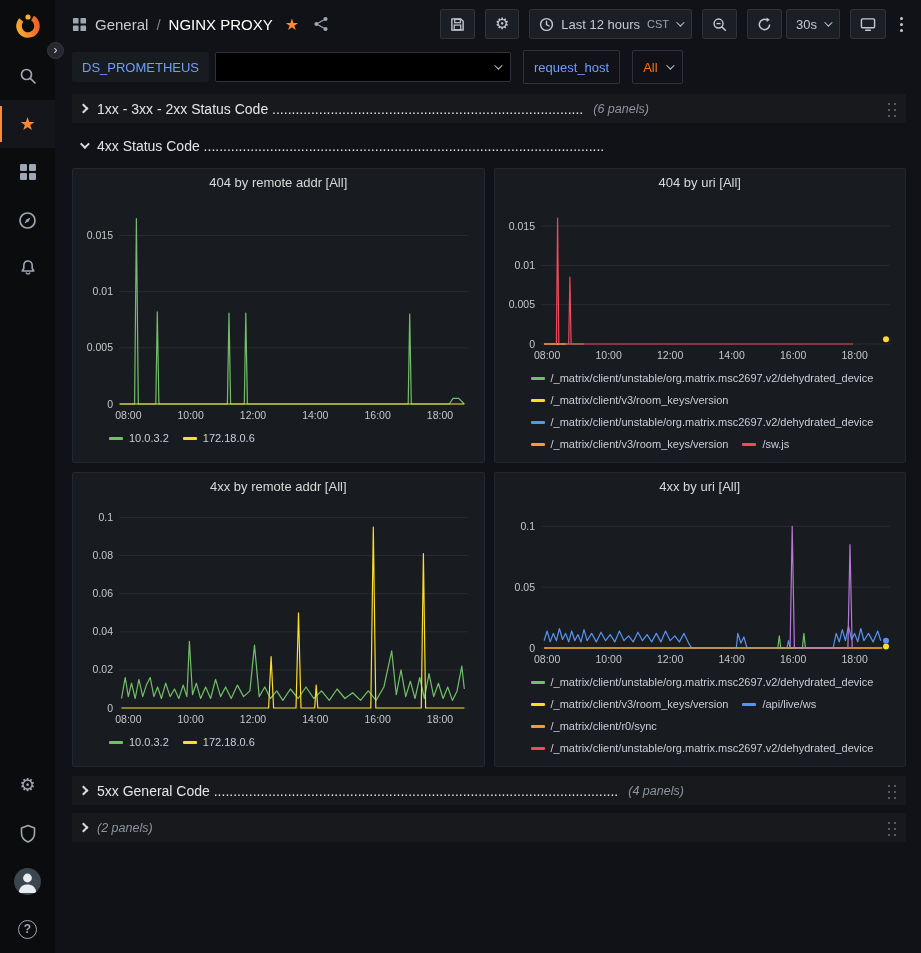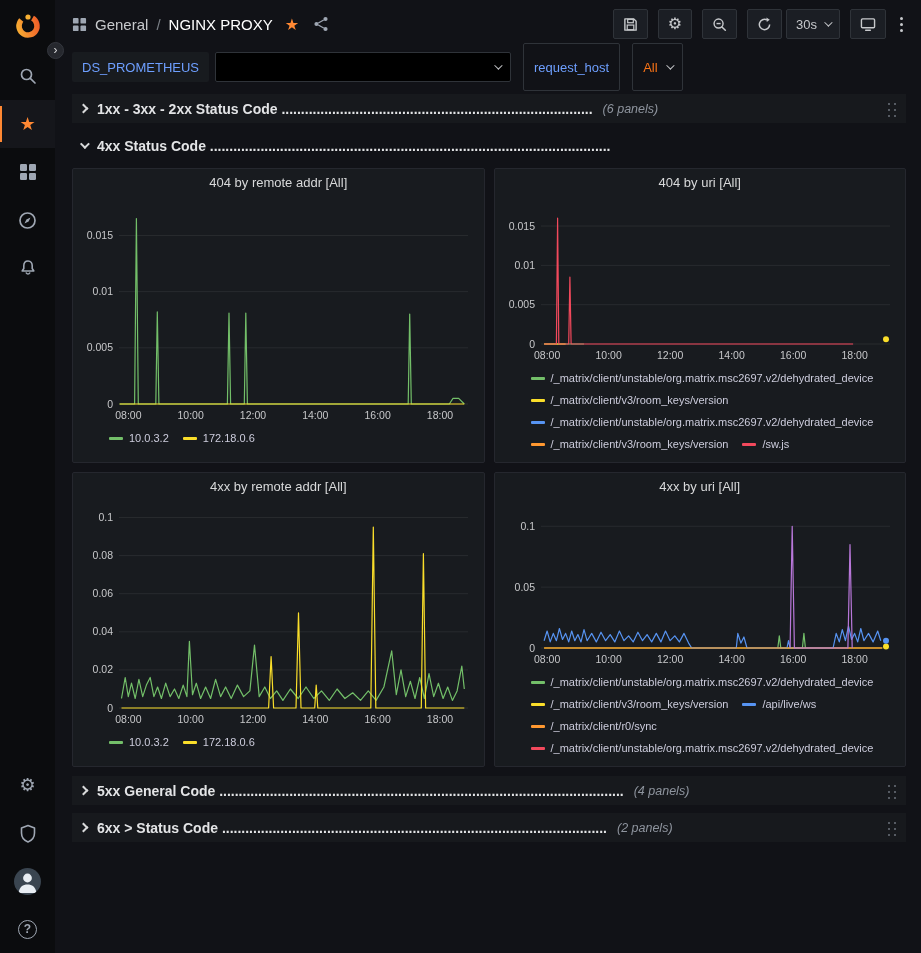--- a/index.html
+++ b/index.html
@@ -38,29 +38,29 @@
 
   .chev { display:inline-block; width:6px; height:6px; border-right:1.5px solid #c7c9cc; border-bottom:1.5px solid #c7c9cc; transform:rotate(45deg) translateY(-2px); }
   .row-chev { display:inline-block; width:7px; height:7px; border-right:2px solid #d8d9da; border-bottom:2px solid #d8d9da; }
   .row-chev.right { transform:rotate(-45deg); }
   .row-chev.down { transform:rotate(45deg) translateY(-2px); }
 
   
   .subnav { height:38px; display:flex; align-items:center; gap:12px; padding:0 17px; }
   .var-label { height:30px; display:flex; align-items:center; padding:0 10px; background:#181b1f; color:#6e9fff; font-size:13px; font-weight:500; border-radius:2px; cursor:pointer; }
   .var-select { height:30px; width:296px; background:#000000; border:1px solid #2f3339; border-radius:2px; display:flex; align-items:center; justify-content:flex-end; padding:0 10px; cursor:pointer; margin-left:-6px; }
-  .chip { height:48px; display:flex; align-items:center; gap:8px; padding:0 10px; border:1px solid #2f3339; border-radius:2px; font-size:13px; cursor:pointer; }
+  .chip { height:34px; display:flex; align-items:center; gap:8px; padding:0 10px; border:1px solid #2f3339; border-radius:2px; font-size:13px; cursor:pointer; }
   .chip.blue { color:#6e9fff; font-weight:500; }
   .chip.white { color:#f97316; }
 
   
   .dash { padding:8px 15px 0 17px; }
   .row-strip { height:29px; display:flex; align-items:center; gap:10px; padding:0 8px 0 8px; margin-bottom:8px; cursor:pointer; }
   .row-strip.boxed { background:#17191d; }
-  .row-title { font-size:14px; font-weight:bold; color:#e3e4e6; white-space:nowrap; overflow:hidden; }
+  .row-title { font-size:14px; font-weight:normal; color:#e3e4e6; white-space:nowrap; overflow:hidden; }
   .row-count { font-size:12.5px; font-style:italic; color:#8e949e; white-space:nowrap; }
   .row-flex { flex:1; }
   .drag-dots { width:12px; height:16px; background-image:radial-gradient(circle, #565b63 1.2px, transparent 1.3px); background-size:6px 6px; cursor:grab; }
 
   .panel-grid { display:grid; grid-template-columns:1fr 1fr; gap:9px; margin-bottom:9px;margin-top:8px; }
   .panel { background:#181b1f; border:1px solid #25272e; height:295px; overflow:hidden; border-radius:2px; }
   .panel-title { height:27px; line-height:27px; text-align:center; font-size:13px; font-weight:500; color:#d8d9da; cursor:pointer; white-space:nowrap; overflow:hidden; }
   .chart { margin:0 4px; }
   .chart.tall { height:228px; }
   .chart.short { height:168px; }
@@ -174,20 +174,29 @@
     <div class="navbar-right">
       <span class="tbtn">
         <svg width="15" height="15" viewBox="0 0 16 16">
           <path d="M2 2 L11.5 2 L14 4.5 L14 14 L2 14 Z" fill="none" stroke="#c7c9cc" stroke-width="1.5" stroke-linejoin="round"></path>
           <rect x="5" y="2.5" width="6" height="3.6" fill="none" stroke="#c7c9cc" stroke-width="1.3"></rect>
           <rect x="4.5" y="8.6" width="7" height="5" fill="none" stroke="#c7c9cc" stroke-width="1.3"></rect>
         </svg>
       </span>
       <span class="tbtn">
         <span class="gear-glyph" style="color:#c7c9cc;font-size:16px">⚙</span>
+      </span>
+      <span class="tbtn">
+        <svg width="15" height="15" viewBox="0 0 16 16">
+          <circle cx="8" cy="8" r="6.3" fill="none" stroke="#c7c9cc" stroke-width="1.5"></circle>
+          <path d="M8 4.5 L8 8 L10.8 9.6" fill="none" stroke="#c7c9cc" stroke-width="1.5" stroke-linecap="round"></path>
+        </svg>
+        <span>Last 12 hours</span>
+        <span class="tz">CST</span>
+        <span class="chev"></span>
       </span>
       <span class="tbtn">
         <svg width="15" height="15" viewBox="0 0 16 16">
           <circle cx="7" cy="7" r="4.8" fill="none" stroke="#c7c9cc" stroke-width="1.5"></circle>
           <line x1="4.8" y1="7" x2="9.2" y2="7" stroke="#c7c9cc" stroke-width="1.5"></line>
           <line x1="10.6" y1="10.6" x2="14.2" y2="14.2" stroke="#c7c9cc" stroke-width="1.6" stroke-linecap="round"></line>
         </svg>
       </span>
       <span class="tbtn">
         <svg width="15" height="15" viewBox="0 0 16 16">
@@ -396,20 +405,19 @@
     <div class="row-strip boxed">
       <span class="row-chev right"></span>
       <span class="row-title">5xx General Code ........................................................................................................</span>
       <span class="row-count">(4 panels)</span>
       <span class="row-flex"></span>
       <span class="drag-dots"></span>
     </div>
 
     <div class="row-strip boxed">
       <span class="row-chev right"></span>
-      <span class="row-title">6xx &gt; Status Code ...................................................................................................</span>
       <span class="row-count">(2 panels)</span>
       <span class="row-flex"></span>
       <span class="drag-dots"></span>
     </div>
 
   </div>
 </div>
 
 </body></html>

